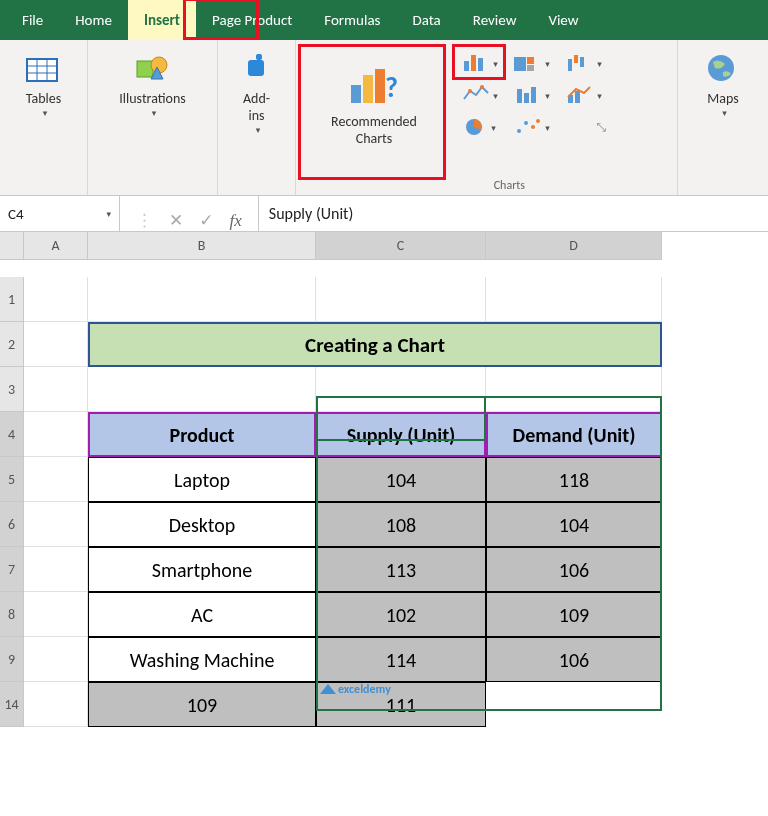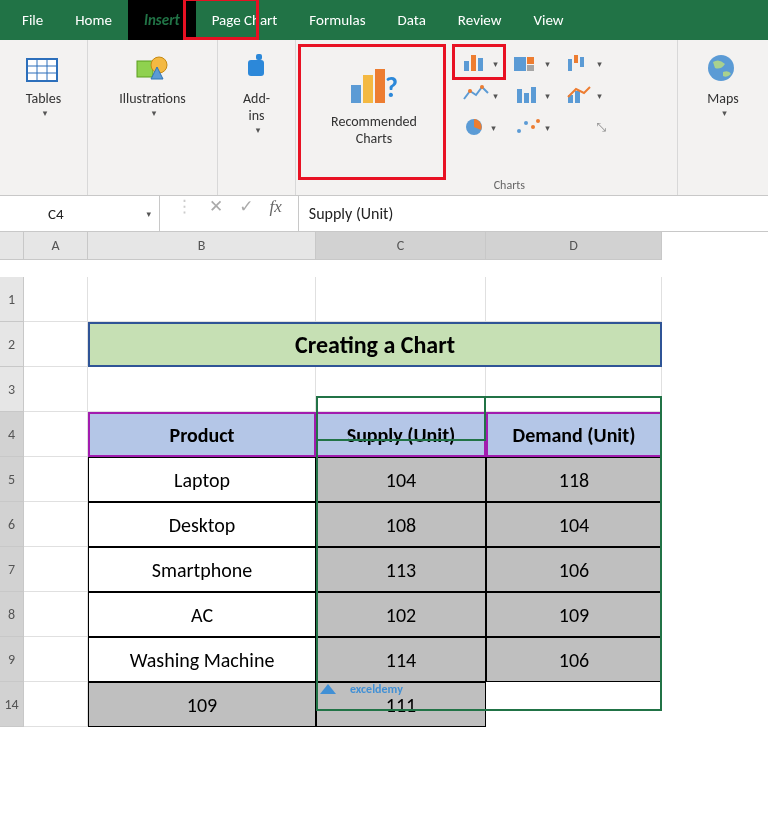--- a/index.html
+++ b/index.html
@@ -1,57 +1,57 @@
 <!DOCTYPE html>
 <html><head>
 <meta charset="utf-8">
 <style>
   * { box-sizing: border-box; margin:0; padding:0; }
   body { font-family: "Segoe UI", Calibri, sans-serif; font-size:14px; background:#fff; width:768px; color:#222; user-select:none; }
   .tabbar { background:#217346; display:flex; align-items:center; height:40px; padding:0 6px; }
   .tab { color:#fff; padding:0 16px; height:40px; display:flex; align-items:center; font-size:15px; cursor:pointer; position:relative; }
-  .tab.active { background:#000000; color:#217346; font-weight:600;font-style:italic; }
+  .tab.active { background:#fef9c3; color:#217346; font-weight:600; }
   .highlight-box { border:3px solid #e81123; position:absolute; pointer-events:none; }
   .ribbon { background:#f3f2f1; border-bottom:1px solid #c8c8c8; height:156px; position:relative; display:flex; }
   .group { display:flex; flex-direction:column; align-items:center; border-right:1px solid #d8d8d8; padding:6px 6px 2px; position:relative; height:100%; }
   .group-label { font-size:12px; color:#666; margin-top:auto; text-align:center; }
   .bigbtn { display:flex; flex-direction:column; align-items:center; justify-content:flex-start; padding:4px 6px; border-radius:2px; text-align:center; cursor:pointer; font-size:14px; color:#333; }
   .iconbox { width:48px; height:36px; display:flex; align-items:center; justify-content:center; margin-bottom:4px; }
   .chartgrid { display:grid; grid-template-columns:repeat(3,auto); gap:6px 8px; padding:4px 2px; }
   .chartbtn { width:44px; height:26px; display:flex; align-items:center; justify-content:center; border-radius:2px; cursor:pointer; position:relative; font-size:10px; color:#666; }
   .caret { font-size:9px; color:#555; margin-left:3px; }
-  .namebox-row { display:flex; align-items:flex-start; height:36px; border-bottom:1px solid #c8c8c8; background:#fff;padding-left:40px; }
+  .namebox-row { display:flex; align-items:flex-end; height:36px; border-bottom:1px solid #c8c8c8; background:#fff; }
   .namebox { width:120px; padding:4px 8px; border-right:1px solid #c8c8c8; height:100%; display:flex; align-items:center; justify-content:space-between; font-size:15px; }
   .fbar-icons { display:flex; align-items:center; gap:16px; padding:0 16px; color:#aaa; font-size:17px; }
   .fx { font-style:italic; font-family:serif; font-size:17px; color:#666; }
   .fbar { flex:1; padding:0 10px; border-left:1px solid #c8c8c8; height:100%; display:flex; align-items:center; font-size:16px; font-family:Calibri,sans-serif; }
   .grid { display:grid; grid-template-columns:24px 64px 228px 170px 176px; grid-auto-rows:45px; }
   .gh { background:#e6e6e6; border-right:1px solid #c8c8c8; border-bottom:1px solid #c8c8c8; display:flex; align-items:center; justify-content:center; font-size:14px; color:#555; height:28px; }
   .gh.sel { background:#d2d2d2; }
   .rh { background:#e6e6e6; border-right:1px solid #c8c8c8; border-bottom:1px solid #c8c8c8; display:flex; align-items:center; justify-content:center; font-size:14px; color:#555; }
   .rh.sel { background:#d2d2d2; }
   .cell { border-right:1px solid #e0e0e0; border-bottom:1px solid #e0e0e0; display:flex; align-items:center; justify-content:center; font-family:Calibri,sans-serif; font-size:18px; color:#000; background:#fff; position:relative; }
-  .title-cell { grid-column:3 / span 3; background:#c6e0b4; border:2px solid #2f5496; font-weight:700; font-size:24px;text-align:right; }
+  .title-cell { grid-column:3 / span 3; background:#c6e0b4; border:2px solid #2f5496; font-weight:700; font-size:21px;text-align:right; }
   .thead { background:#b4c6e7; border:2px solid #a21caf; font-weight:700; font-size:20px; }
   .tcell { border:1.5px solid #000; font-size:20px; }
   .tcell.left { text-align:left; }
   .tcell.gray { background:#bfbfbf; }
   .corner { background:#e6e6e6; border-right:1px solid #c8c8c8; border-bottom:1px solid #c8c8c8; height:28px; }
   .sel-outline { position:absolute; border:2px solid #217346; pointer-events:none; }
-  .watermark { position:absolute; font-size:12px; color:#2c88d9; opacity:.85; font-weight:600; display:flex; align-items:center; gap:14px; }
+  .watermark { position:absolute; font-size:12px; color:#2c88d9; opacity:.85; font-weight:600; display:flex; align-items:center; gap:2px; }
   svg { display:block; }
 </style>
 </head>
 <body>
 
 <div class="tabbar" style="position:relative;">
   <div class="tab">File</div>
   <div class="tab">Home</div>
   <div class="tab active">Insert</div>
-  <div class="tab">Page Chart</div>
+  <div class="tab">Page Product</div>
   <div class="tab">Formulas</div>
   <div class="tab">Data</div>
   <div class="tab">Review</div>
   <div class="tab">View</div>
   <div class="highlight-box" style="left:183px; top:-2px; width:76px; height:42px;"></div>
 </div>
 
 <div class="ribbon">
   <div class="group" style="width:88px;">
     <div class="bigbtn">

